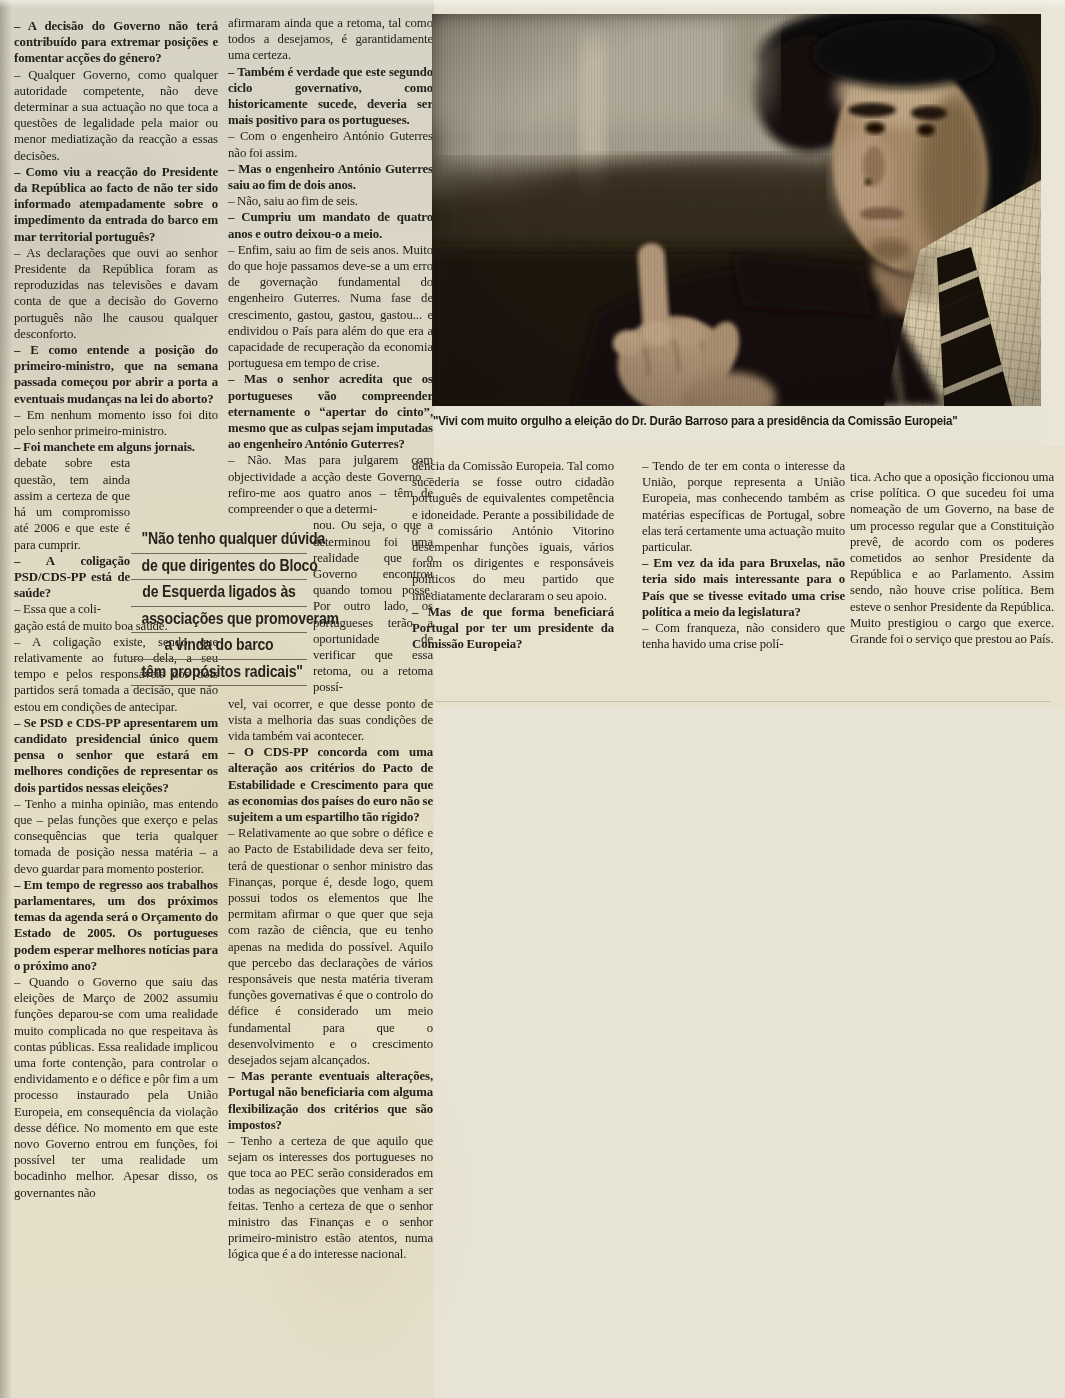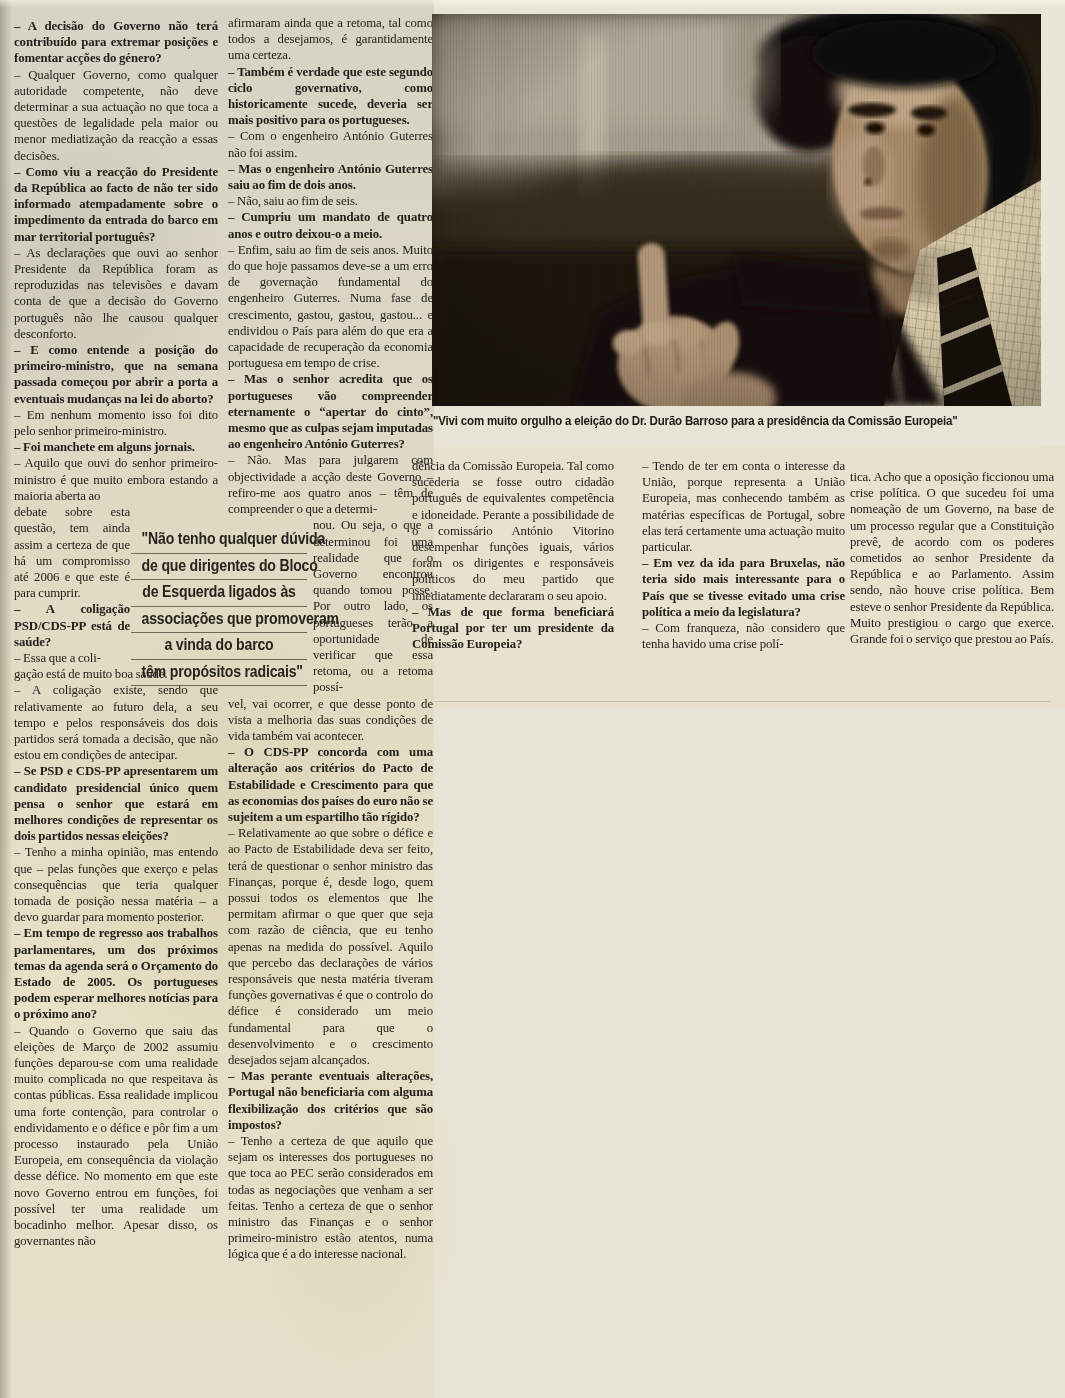--- a/index.html
+++ b/index.html
@@ -74,21 +74,20 @@
   <div class="edge-top"></div>
 
   <div class="col col1">
     <p class="q">– A decisão do Governo não terá contribuído para extremar posições e fomentar acções do género?</p>
     <p class="a">– Qualquer Governo, como qualquer autoridade competente, não deve determinar a sua actuação no que toca a questões de legalidade pela maior ou menor mediatização da reacção a essas decisões.</p>
     <p class="q">– Como viu a reacção do Presidente da República ao facto de não ter sido informado atempadamente sobre o impedimento da entrada do barco em mar territorial português?</p>
     <p class="a">– As declarações que ouvi ao senhor Presidente da República foram as reproduzidas nas televisões e davam conta de que a decisão do Governo português não lhe causou qualquer desconforto.</p>
     <p class="q">– E como entende a posição do primeiro-ministro, que na semana passada começou por abrir a porta a eventuais mudanças na lei do aborto?</p>
     <p class="a">– Em nenhum momento isso foi dito pelo senhor primeiro-ministro.</p>
     <p class="q">– Foi manchete em alguns jornais.</p>
-    <p class="a">– Aquilo que ouvi do senhor primeiro-ministro é que muito embora estando a maioria aberta ao</p>
     <div class="narrow-right">
       <p class="a">debate sobre esta questão, tem ainda assim a certeza de que há um compromisso até 2006 e que este é para cumprir.</p>
       <p class="q">– A coligação PSD/CDS-PP está de saúde?</p>
       <p class="a">– Essa que a coli-</p>
     </div>
     <p class="a">gação está de muito boa saúde.</p>
     <p class="a">– A coligação existe, sendo que relativamente ao futuro dela, a seu tempo e pelos responsáveis dos dois partidos será tomada a decisão, que não estou em condições de antecipar.</p>
     <p class="q">– Se PSD e CDS-PP apresentarem um candidato presidencial único quem pensa o senhor que estará em melhores condições de representar os dois partidos nessas eleições?</p>
     <p class="a">– Tenho a minha opinião, mas entendo que – pelas funções que exerço e pelas consequências que teria qualquer tomada de posição nessa matéria – a devo guardar para momento posterior.</p>
     <p class="q">– Em tempo de regresso aos trabalhos parlamentares, um dos próximos temas da agenda será o Orçamento do Estado de 2005. Os portugueses podem esperar melhores notícias para o próximo ano?</p>

